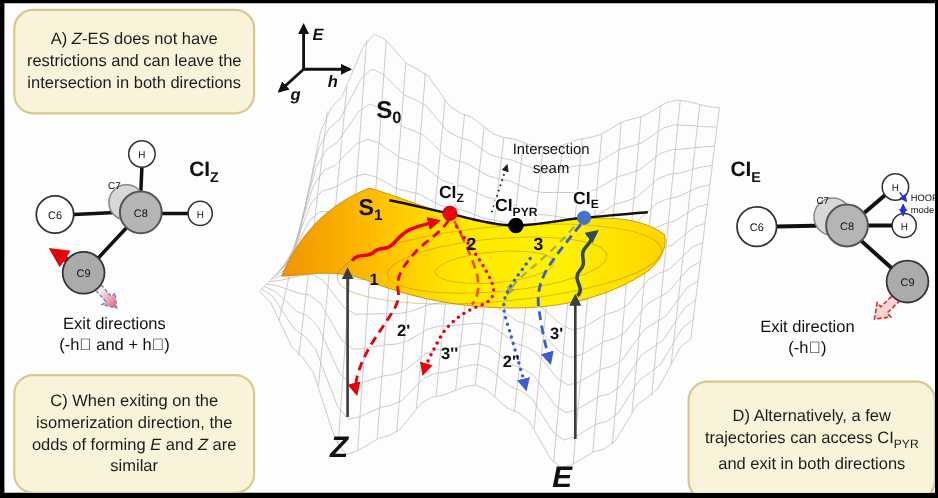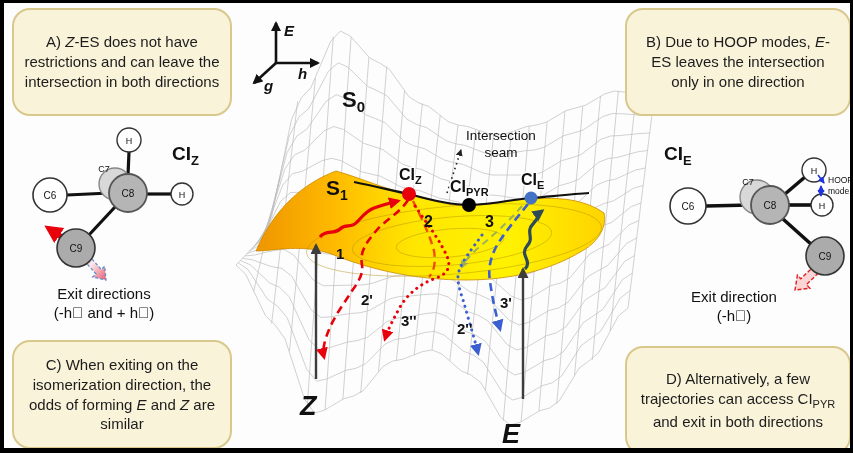--- a/index.html
+++ b/index.html
@@ -213,25 +213,22 @@
       <text x="766" y="206" font-size="10" text-anchor="middle">C8</text>
       <text x="810" y="171" font-size="9" text-anchor="middle">H</text>
       <text x="818" y="206" font-size="9" text-anchor="middle">H</text>
       <text x="821" y="257" font-size="10" text-anchor="middle">C9</text>
       <text class="lbl-bold" x="660" y="157" font-size="19"><tspan>CI</tspan><tspan dy="5" font-size="13">E</tspan></text>
       <text x="730" y="299" font-size="15" text-anchor="middle">Exit direction</text>
       <text x="730" y="318" font-size="15" text-anchor="middle">(-h⃗)</text>
     </g>
   </svg>
 
-  <div class="note" style="left:8px;top:5px;width:220px;height:108px;">
+  <div class="note" style="left:8px;top:5px;width:220px;height:96px;">
     <p><span>A) </span><em>Z</em><span>-ES does not have restrictions and can leave the intersection in both directions</span></p>
-  </div>
-  <div class="note" style="left:621px;top:5px;width:226px;height:108px;">
-    <p><span>B) Due to HOOP modes, </span><em>E</em><span>-ES leaves the intersection only in one direction</span></p>
   </div>
   <div class="note" style="left:8px;top:337px;width:220px;height:109px;">
     <p><span>C) When exiting on the isomerization direction, the odds of forming </span><em>E</em><span> and </span><em>Z</em><span> are similar</span></p>
   </div>
   <div class="note" style="left:621px;top:343px;width:226px;height:109px;">
     <p><span>D) Alternatively, a few trajectories can access CI</span><sub>PYR</sub><span> and exit in both directions</span></p>
   </div>
 </div>
 
 </body></html>

